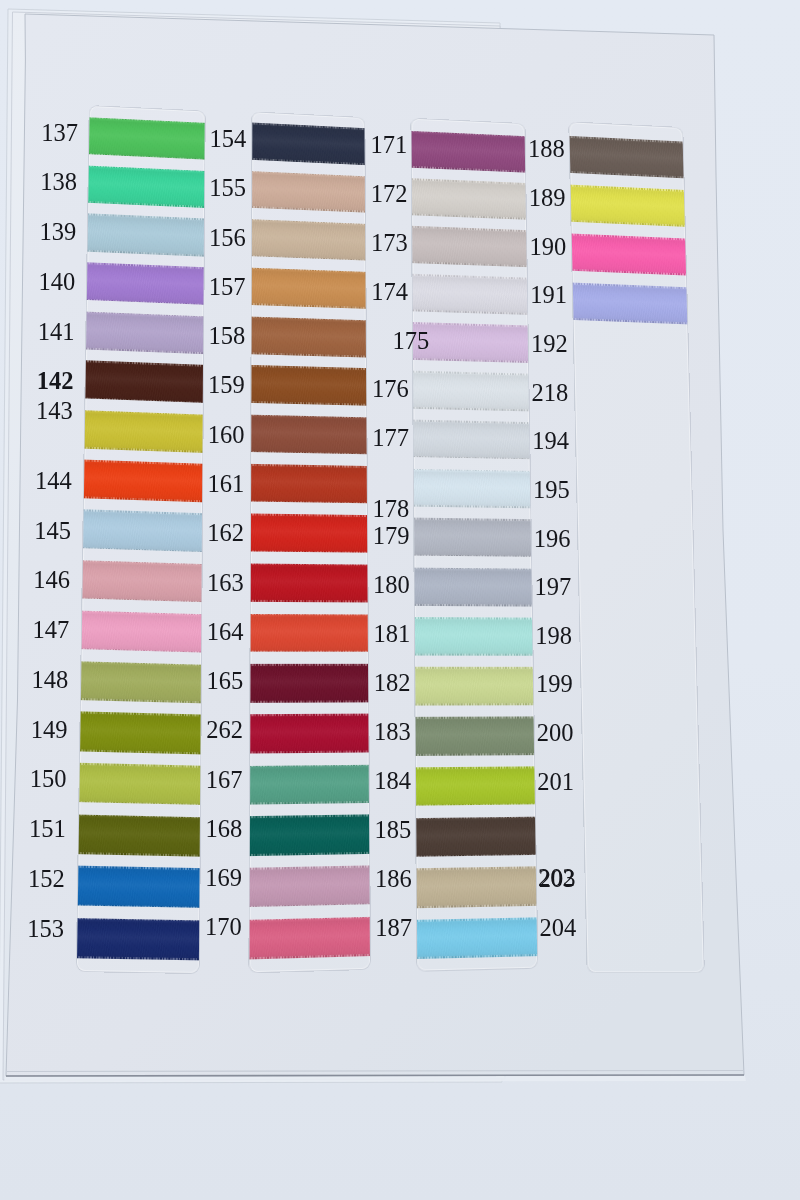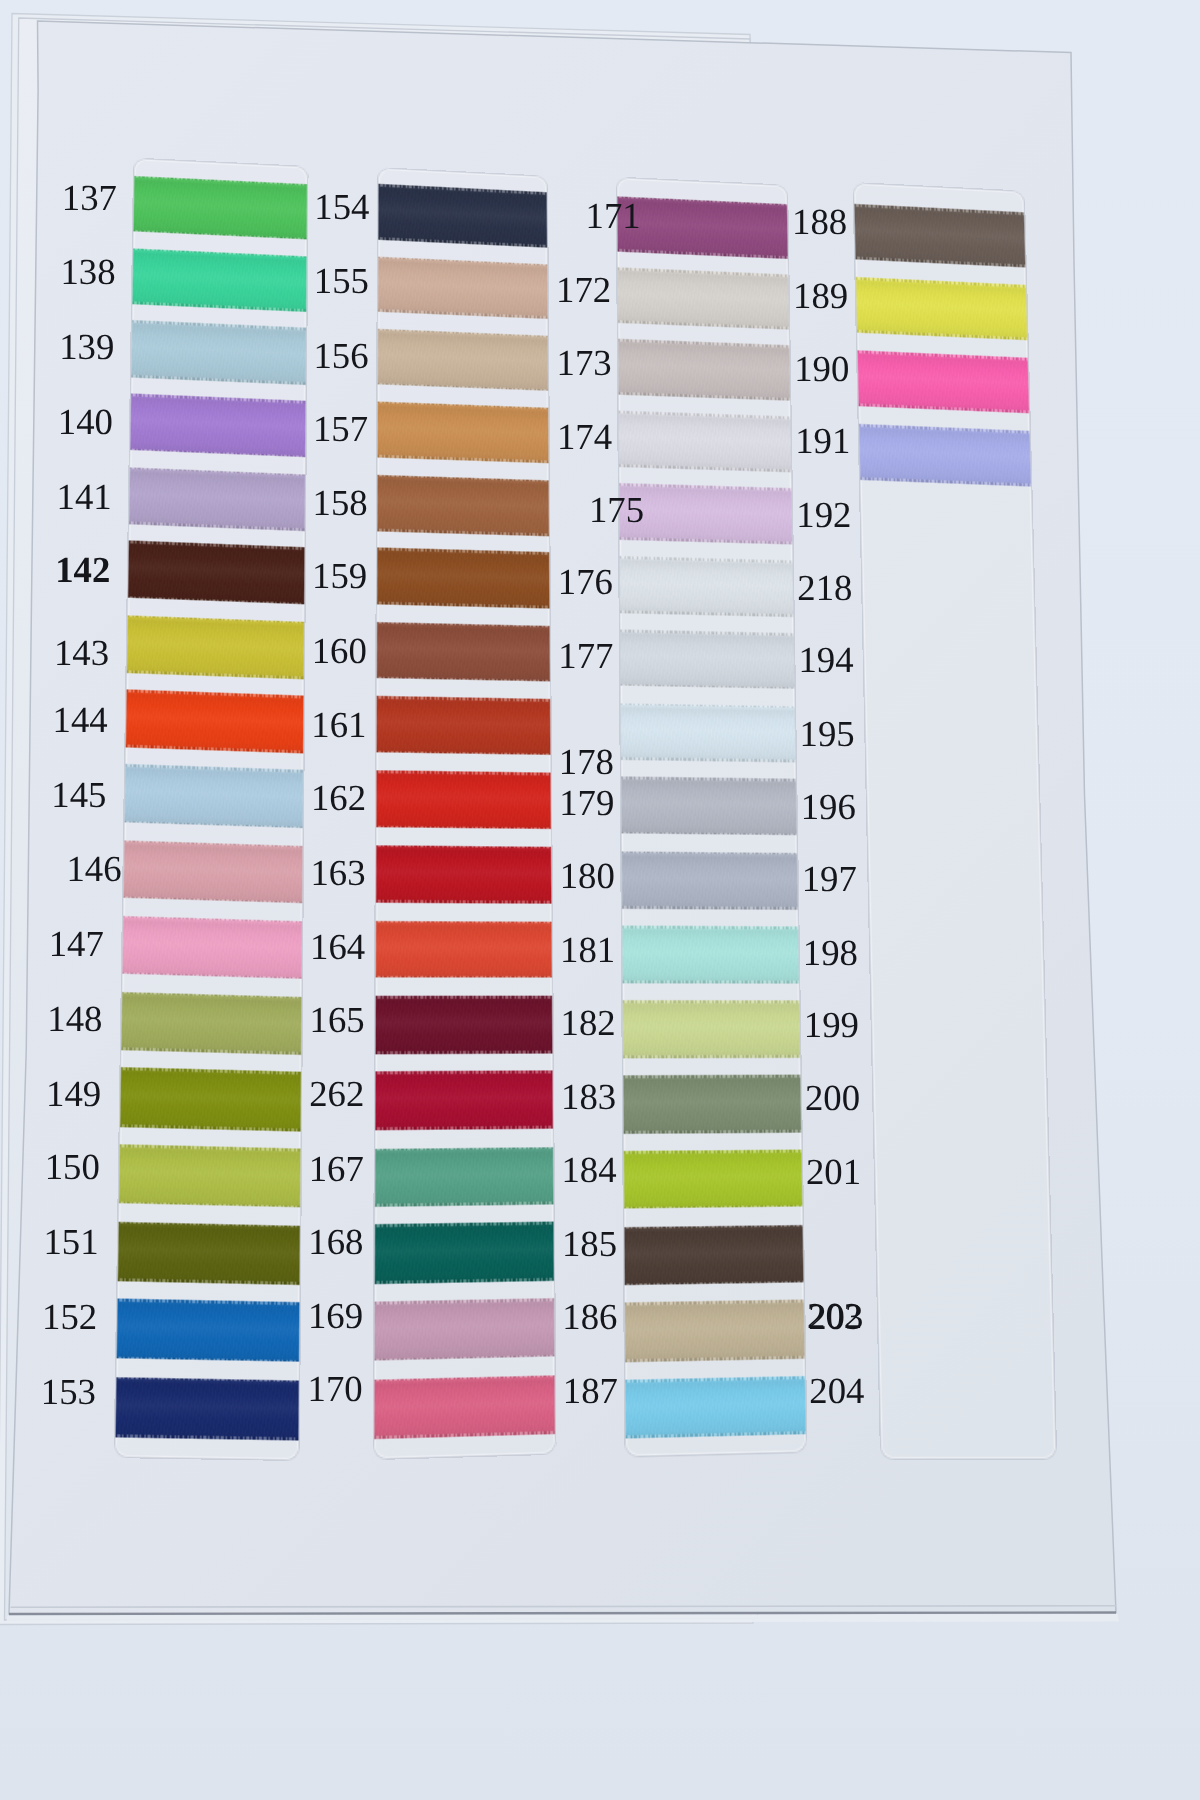--- a/index.html
+++ b/index.html
@@ -170,24 +170,24 @@
           <div class="ribpicot" style="bottom: 0px;"></div>
         </div>
       </div>
     </div>
     <div class="num" style="left: 41.2px; top: 120.6px;">137</div>
     <div class="num" style="left: 40.33px; top: 170.36px;">138</div>
     <div class="num" style="left: 39.45px; top: 220.11px;">139</div>
     <div class="num" style="left: 38.58px; top: 269.87px;">140</div>
     <div class="num" style="left: 37.7px; top: 319.63px;">141</div>
     <div class="num" style="left: 36.83px; top: 369.38px; font-weight: bold;">142</div>
-    <div class="num" style="left: 35.95px; top: 424px;">143</div>
+    <div class="num" style="left: 35.95px; top: 399px;">143</div>
     <div class="num" style="left: 35.08px; top: 468.89px;">144</div>
     <div class="num" style="left: 34.2px; top: 518.65px;">145</div>
-    <div class="num" style="left: 33.33px; top: 568.41px; margin-left: 11px;">146</div>
+    <div class="num" style="left: 33.33px; top: 568.41px;">146</div>
     <div class="num" style="left: 32.45px; top: 618.16px;">147</div>
     <div class="num" style="left: 31.58px; top: 667.92px;">148</div>
     <div class="num" style="left: 30.7px; top: 717.68px;">149</div>
     <div class="num" style="left: 29.82px; top: 767.43px;">150</div>
     <div class="num" style="left: 28.95px; top: 817.19px;">151</div>
     <div class="num" style="left: 28.07px; top: 866.94px;">152</div>
     <div class="num" style="left: 27.2px; top: 916.7px;">153</div>
     <div class="slot" style="left: 0px; top: 0px; width: 111.8px; height: 859.7px; transform: matrix3d(1.03428, 0.0620912, 0, 9.414e-05, -0.0239911, 0.919616, 0, -8.27e-05, 0, 0, 1, 0, 252.38, 112.3, 0, 1);">
       <div class="slotface"></div>
       <div class="ribclip">
@@ -412,21 +412,21 @@
           <div class="ribpicot" style="bottom: 0px;"></div>
         </div>
         <div class="rib" style="top: 803.96px; height: 37.12px; background: rgb(121, 204, 236);">
           <div class="ribweave"></div>
           <div class="ribsheen"></div>
           <div class="ribpicot" style="top: 0px;"></div>
           <div class="ribpicot" style="bottom: 0px;"></div>
         </div>
       </div>
     </div>
-    <div class="num" style="left: 370.4px; top: 132.8px; margin-left: 20px;">171</div>
+    <div class="num" style="left: 370.4px; top: 132.8px;">171</div>
     <div class="num" style="left: 370.7px; top: 181.73px;">172</div>
     <div class="num" style="left: 371px; top: 230.66px;">173</div>
     <div class="num" style="left: 371.3px; top: 279.59px;">174</div>
     <div class="num" style="left: 371.6px; top: 328.53px; margin-left: 21px;">175</div>
     <div class="num" style="left: 371.9px; top: 377.46px;">176</div>
     <div class="num" style="left: 372.2px; top: 426.39px;">177</div>
     <div class="num" style="left: 372.5px; top: 497px;">178</div>
     <div class="num" style="left: 372.8px; top: 524.25px;">179</div>
     <div class="num" style="left: 373.1px; top: 573.18px;">180</div>
     <div class="num" style="left: 373.4px; top: 622.11px;">181</div>

